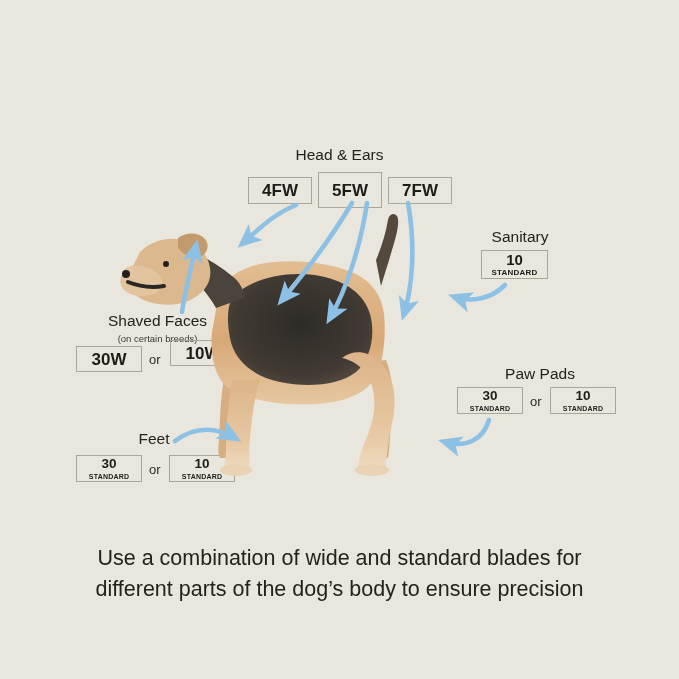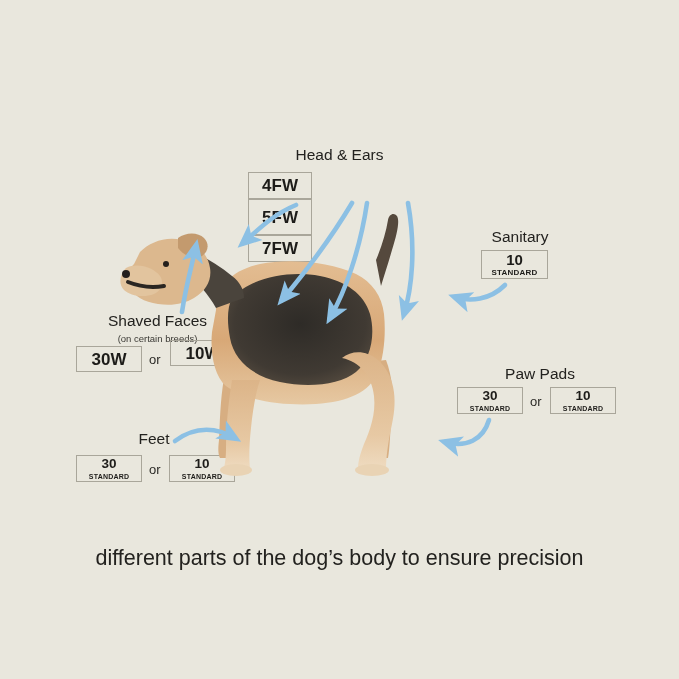--- a/index.html
+++ b/index.html
@@ -121,21 +121,21 @@
   }
 </style>
 </head>
 <body>
 
 <div id="page">
 
 
   <div class="callout-title" style="left:0; top:146px; width:679px;">Head &amp; Ears</div>
 
-  <div class="badge-row" style="left:248px; top:172px;flex-direction:column;">
+  <div class="badge-row" style="left:248px; top:172px;">
     <div class="badge single" style="width:64px; height:27px;">
       <span class="num">4FW</span>
     </div>
     <div style="width:6px;"></div>
     <div class="badge single" style="width:64px; height:36px;">
       <span class="num">5FW</span>
     </div>
     <div style="width:6px;"></div>
     <div class="badge single" style="width:64px; height:27px;">
       <span class="num">7FW</span>
@@ -281,16 +281,17 @@
 
       <path d="M182,312 C186,285 192,265 196,246"></path>
 
       <path d="M175,441 C196,425 218,428 235,438"></path>
 
       <path d="M489,420 C483,440 466,448 445,442"></path>
     </g>
   </svg>
 
   <div id="caption">
+    <div>Use a combination of wide and standard blades for</div>
     <div>different parts of the dog’s body to ensure precision</div>
   </div>
 
 </div>
 
 </body></html>

